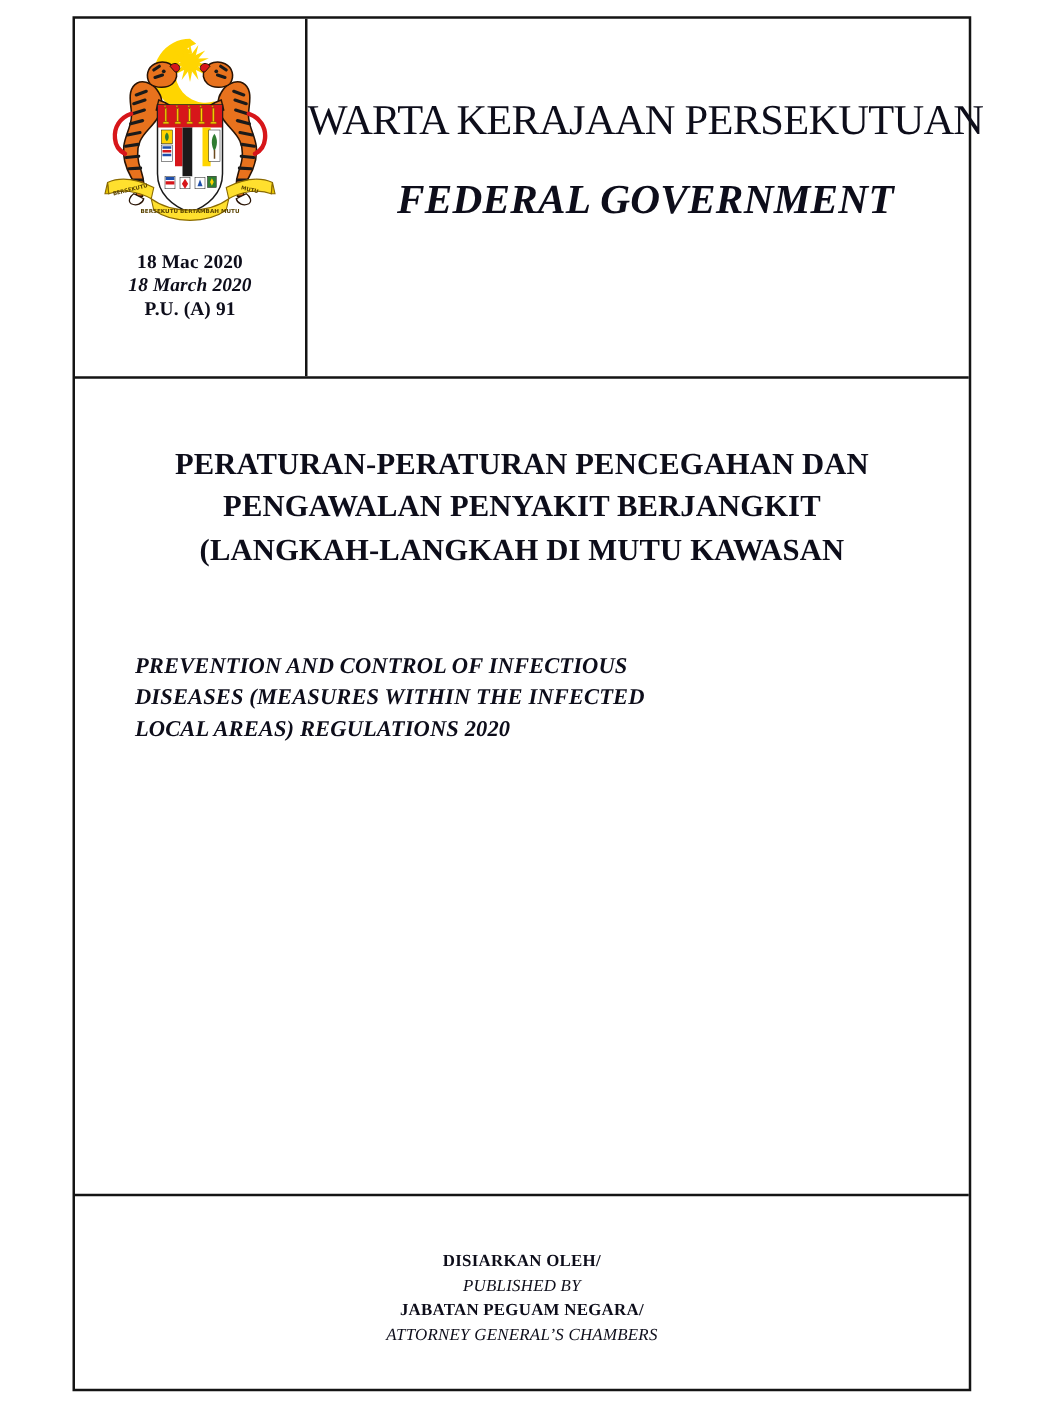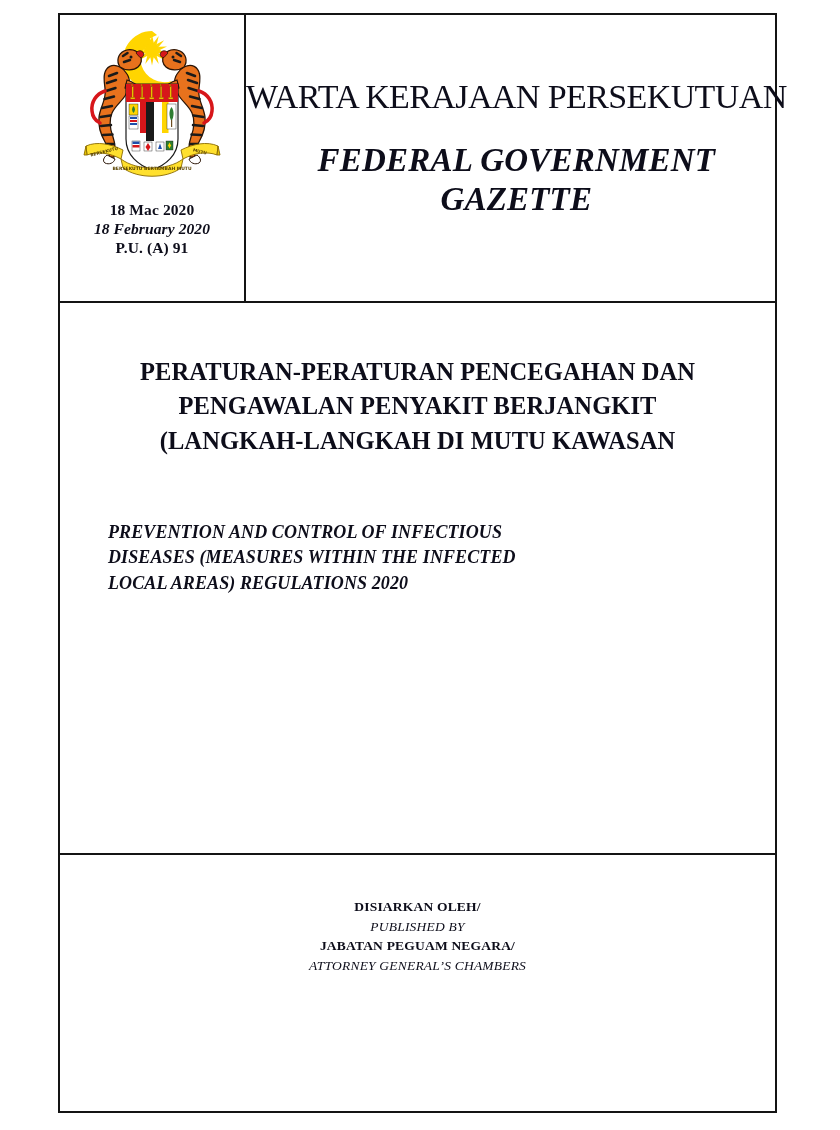--- a/index.html
+++ b/index.html
@@ -88,21 +88,21 @@
     letter-spacing: 0.2px;
     text-align: center;
     margin: 26px 0 0 0;
     line-height: 1.18;
     max-width: 470px;
   }
 
   
   .body-area {
     position: relative;
-    height: 552px;
+    height: 654px;
     box-sizing: border-box;
     border-bottom: 2.5px solid #141414;
     padding: 0 48px;
   }
   .reg-title-my {
     margin: 0;
     padding-top: 52px;
     text-align: center;
     font-size: 24.5px;
     font-weight: bold;
@@ -330,30 +330,29 @@
           <text x="150" y="298" text-anchor="middle" transform="rotate(0 150 298)">BERSEKUTU BERTAMBAH MUTU</text>
         </g>
         <g fill="#5a4300" font-family="DejaVu Sans, sans-serif" font-size="8.5" font-weight="bold">
           <text x="55" y="264" text-anchor="middle" transform="rotate(-14 55 264)">BERSEKUTU</text>
           <text x="245" y="264" text-anchor="middle" transform="rotate(14 245 264)">MUTU</text>
         </g>
       </svg>
 
       <div class="date-block">
         <div class="date-line-my">18 Mac 2020</div>
-        <div class="date-line-en">18 February 2020</div>
+        <div class="date-line-en">18 March 2020</div>
         <div class="date-line-pu">P.U. (A) 91</div>
       </div>
     </div>
 
     <div class="masthead-titles">
       <div class="title-warta">WARTA KERAJAAN PERSEKUTUAN</div>
       <div class="title-federal">
         <div>FEDERAL GOVERNMENT</div>
-        <div>GAZETTE</div>
       </div>
     </div>
   </div>
 
   <div class="body-area">
     <div class="reg-title-my">
       <div>PERATURAN-PERATURAN PENCEGAHAN DAN</div>
       <div>PENGAWALAN PENYAKIT BERJANGKIT</div>
       <div>(LANGKAH-LANGKAH DI MUTU KAWASAN</div>
     </div>

